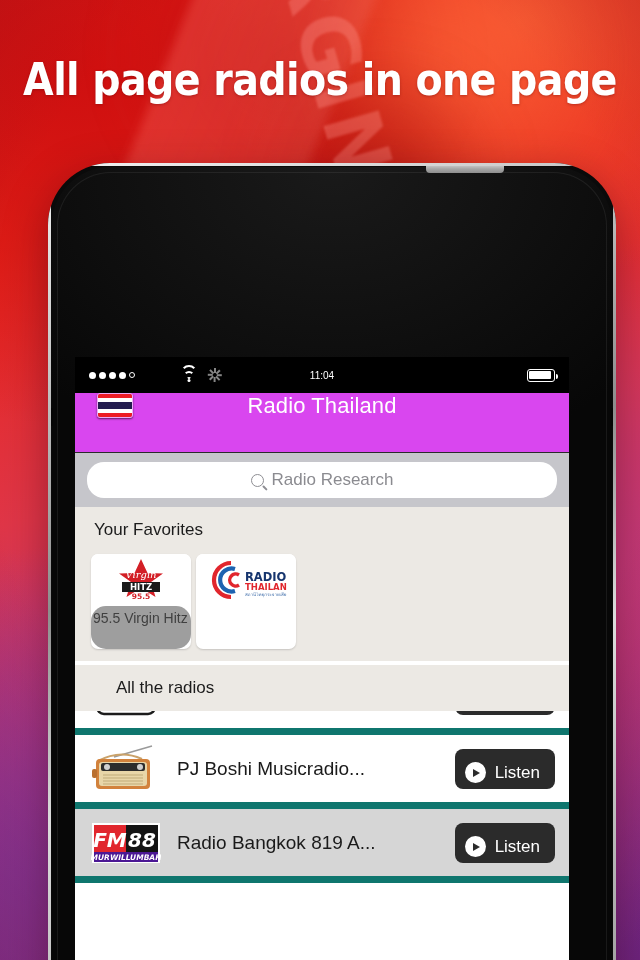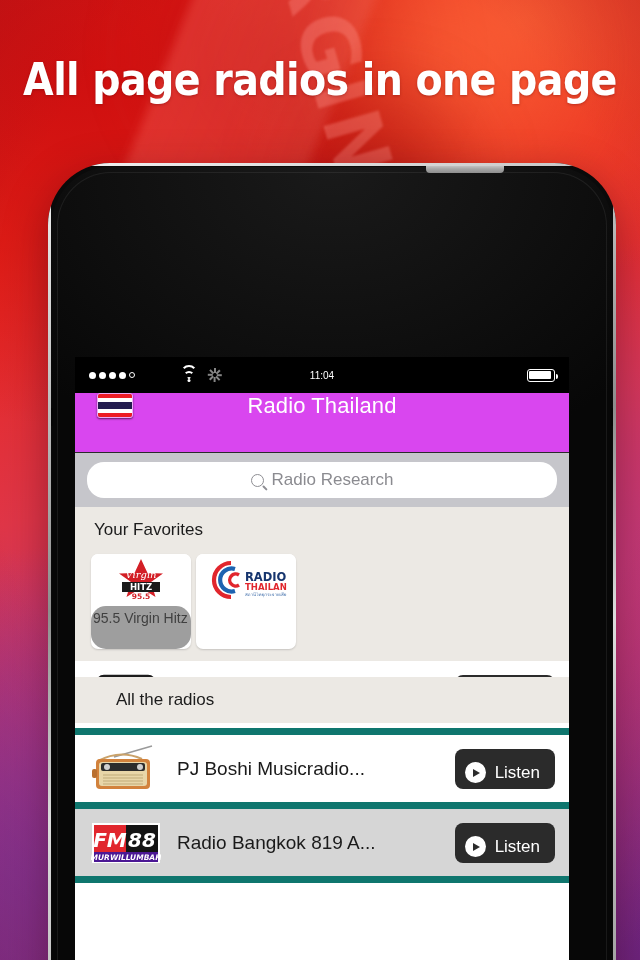--- a/index.html
+++ b/index.html
@@ -358,21 +358,21 @@
   .play-ic i {
     width: 0; height: 0;
     border-left: 7px solid #2b2b2b;
     border-top: 4.5px solid transparent;
     border-bottom: 4.5px solid transparent;
     margin-left: 2px;
   }
   
   .sticky-wrap { position: relative; }
   .sticky-head {
-    position: absolute; left: 0; right: 0; top: 16px;
+    position: absolute; left: 0; right: 0; top: 4px;
     z-index: 3;
     padding-left: 41px;
   }
 
   
   .logo-virgin { width: 78px; height: 46px; }
   .logo-rthai  { width: 82px; height: 42px; }
   .logo-cass   { width: 62px; height: 46px; }
   .logo-vintage{ width: 72px; height: 48px; }
   .logo-fm88   { width: 70px; height: 46px; }

